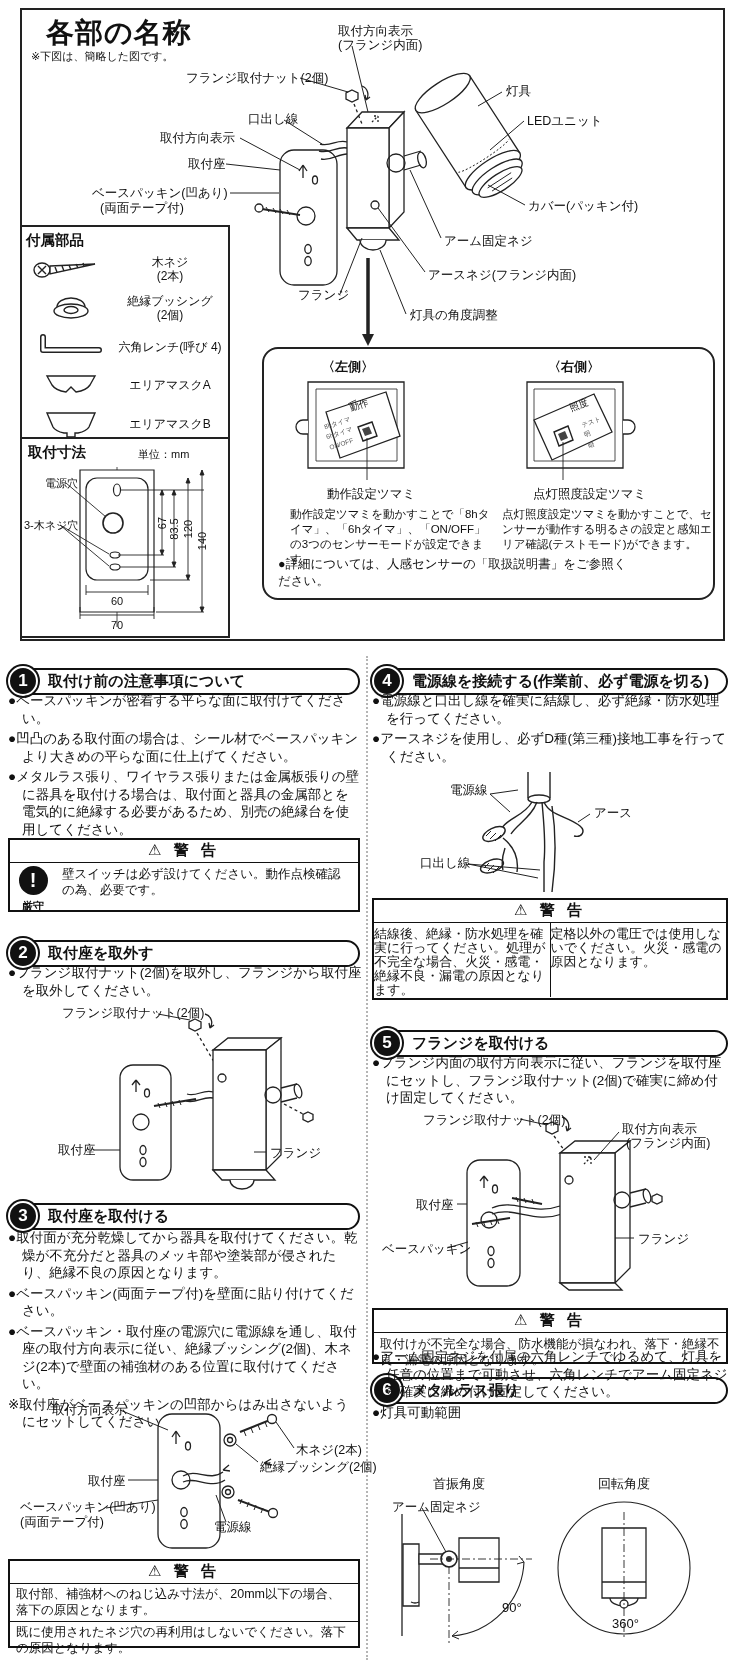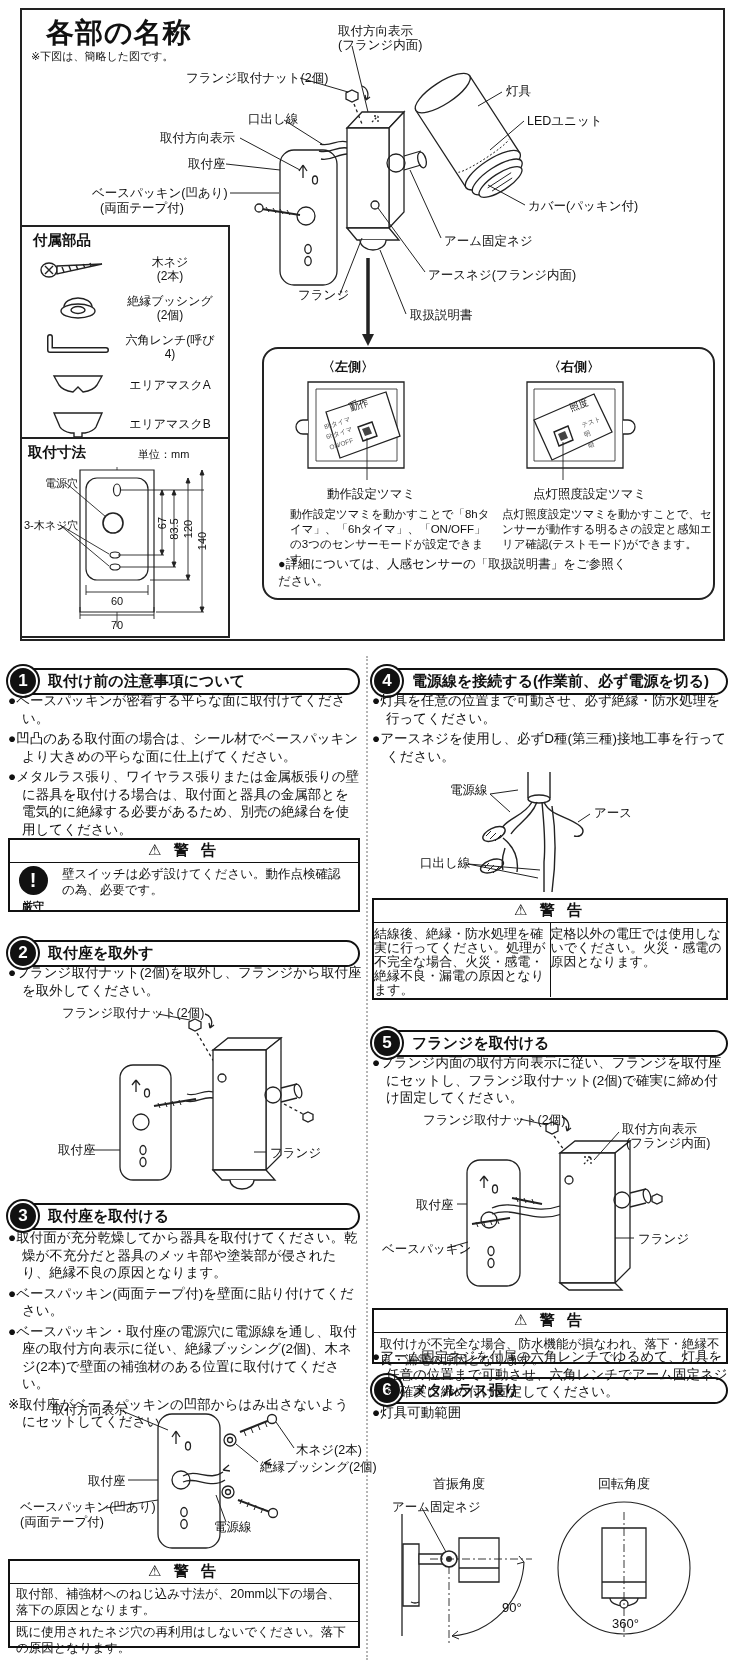--- a/index.html
+++ b/index.html
@@ -128,23 +128,23 @@
   <div class="lbl" style="left:160px;top:131px">取付方向表示</div>
   <div class="lbl" style="left:188px;top:157px">取付座</div>
   <div class="lbl" style="left:92px;top:186px">ベースパッキン(凹あり)</div>
   <div class="lbl" style="left:100px;top:201px">(両面テープ付)</div>
   <div class="lbl" style="left:506px;top:84px">灯具</div>
   <div class="lbl" style="left:527px;top:114px">LEDユニット</div>
   <div class="lbl" style="left:528px;top:199px">カバー(パッキン付)</div>
   <div class="lbl" style="left:444px;top:234px">アーム固定ネジ</div>
   <div class="lbl" style="left:428px;top:268px">アースネジ(フランジ内面)</div>
   <div class="lbl" style="left:298px;top:288px">フランジ</div>
-  <div class="lbl" style="left:410px;top:308px">取扱説明書</div>
-
-  <div class="box" style="left:20px;top:225px;width:210px;height:259px;padding:4px 11px 0">
+  <div class="lbl" style="left:410px;top:308px">灯具の角度調整</div>
+
+  <div class="box" style="left:20px;top:225px;width:210px;height:259px;padding:4px 4px 0">
     <div class="btitle">付属部品</div>
     <div class="acc-row" style="height:38px">
       <span class="acc-ic">
         <svg style="position:static" width="80" height="28" viewBox="0 0 80 28">
             <g fill="none" stroke="#222" stroke-width="1.4">
           <ellipse cx="11" cy="15" rx="8" ry="7" fill="#fff"></ellipse>
               <path d="M7,11 l8,8 m0,-8 l-8,8"></path>
           <path d="M19,11 L64,9 L19,19 Z" fill="#fff"></path>
               <path d="M24,12 l2,5 m5,-6 l2,5 m5,-6 l2,5 m5,-6 l2,4 m5,-5 l1,3"></path>
         </g>
@@ -427,21 +427,21 @@
     <div class="warn-h">⚠ 警 告</div>
     <div class="warn-row">取付部、補強材へのねじ込み寸法が、20mm以下の場合、落下の原因となります。</div>
     <div class="warn-row">既に使用されたネジ穴の再利用はしないでください。落下の原因となります。</div>
   </div>
 
   <div class="sec-h" style="left:372px;top:668px;width:356px">
     <span class="badge">4</span>
     <span class="sec-title">電源線を接続する(作業前、必ず電源を切る)</span>
   </div>
   <div class="bullets" style="left:372px;top:692px;width:356px">
-    <p class="bl">●灯具を任意の位置まで可動させ、必ず絶縁・防水処理を行ってください。</p>
+    <p class="bl">●電源線と口出し線を確実に結線し、必ず絶縁・防水処理を行ってください。</p>
     <p class="bl">●アースネジを使用し、必ずD種(第三種)接地工事を行ってください。</p>
   </div>
   <svg style="left:372px;top:772px" width="356" height="122" viewBox="0 0 356 122">
     <g fill="none" stroke="#222" stroke-width="1.4">
       <path d="M156,0 v26 m22,-26 v26"></path>
       <ellipse cx="167" cy="27" rx="11" ry="4" fill="#fff"></ellipse>
 
       <path d="M160,30 c-8,14 -24,16 -30,26"></path>
       <path d="M165,30 c-6,16 -20,22 -26,32"></path>
 

